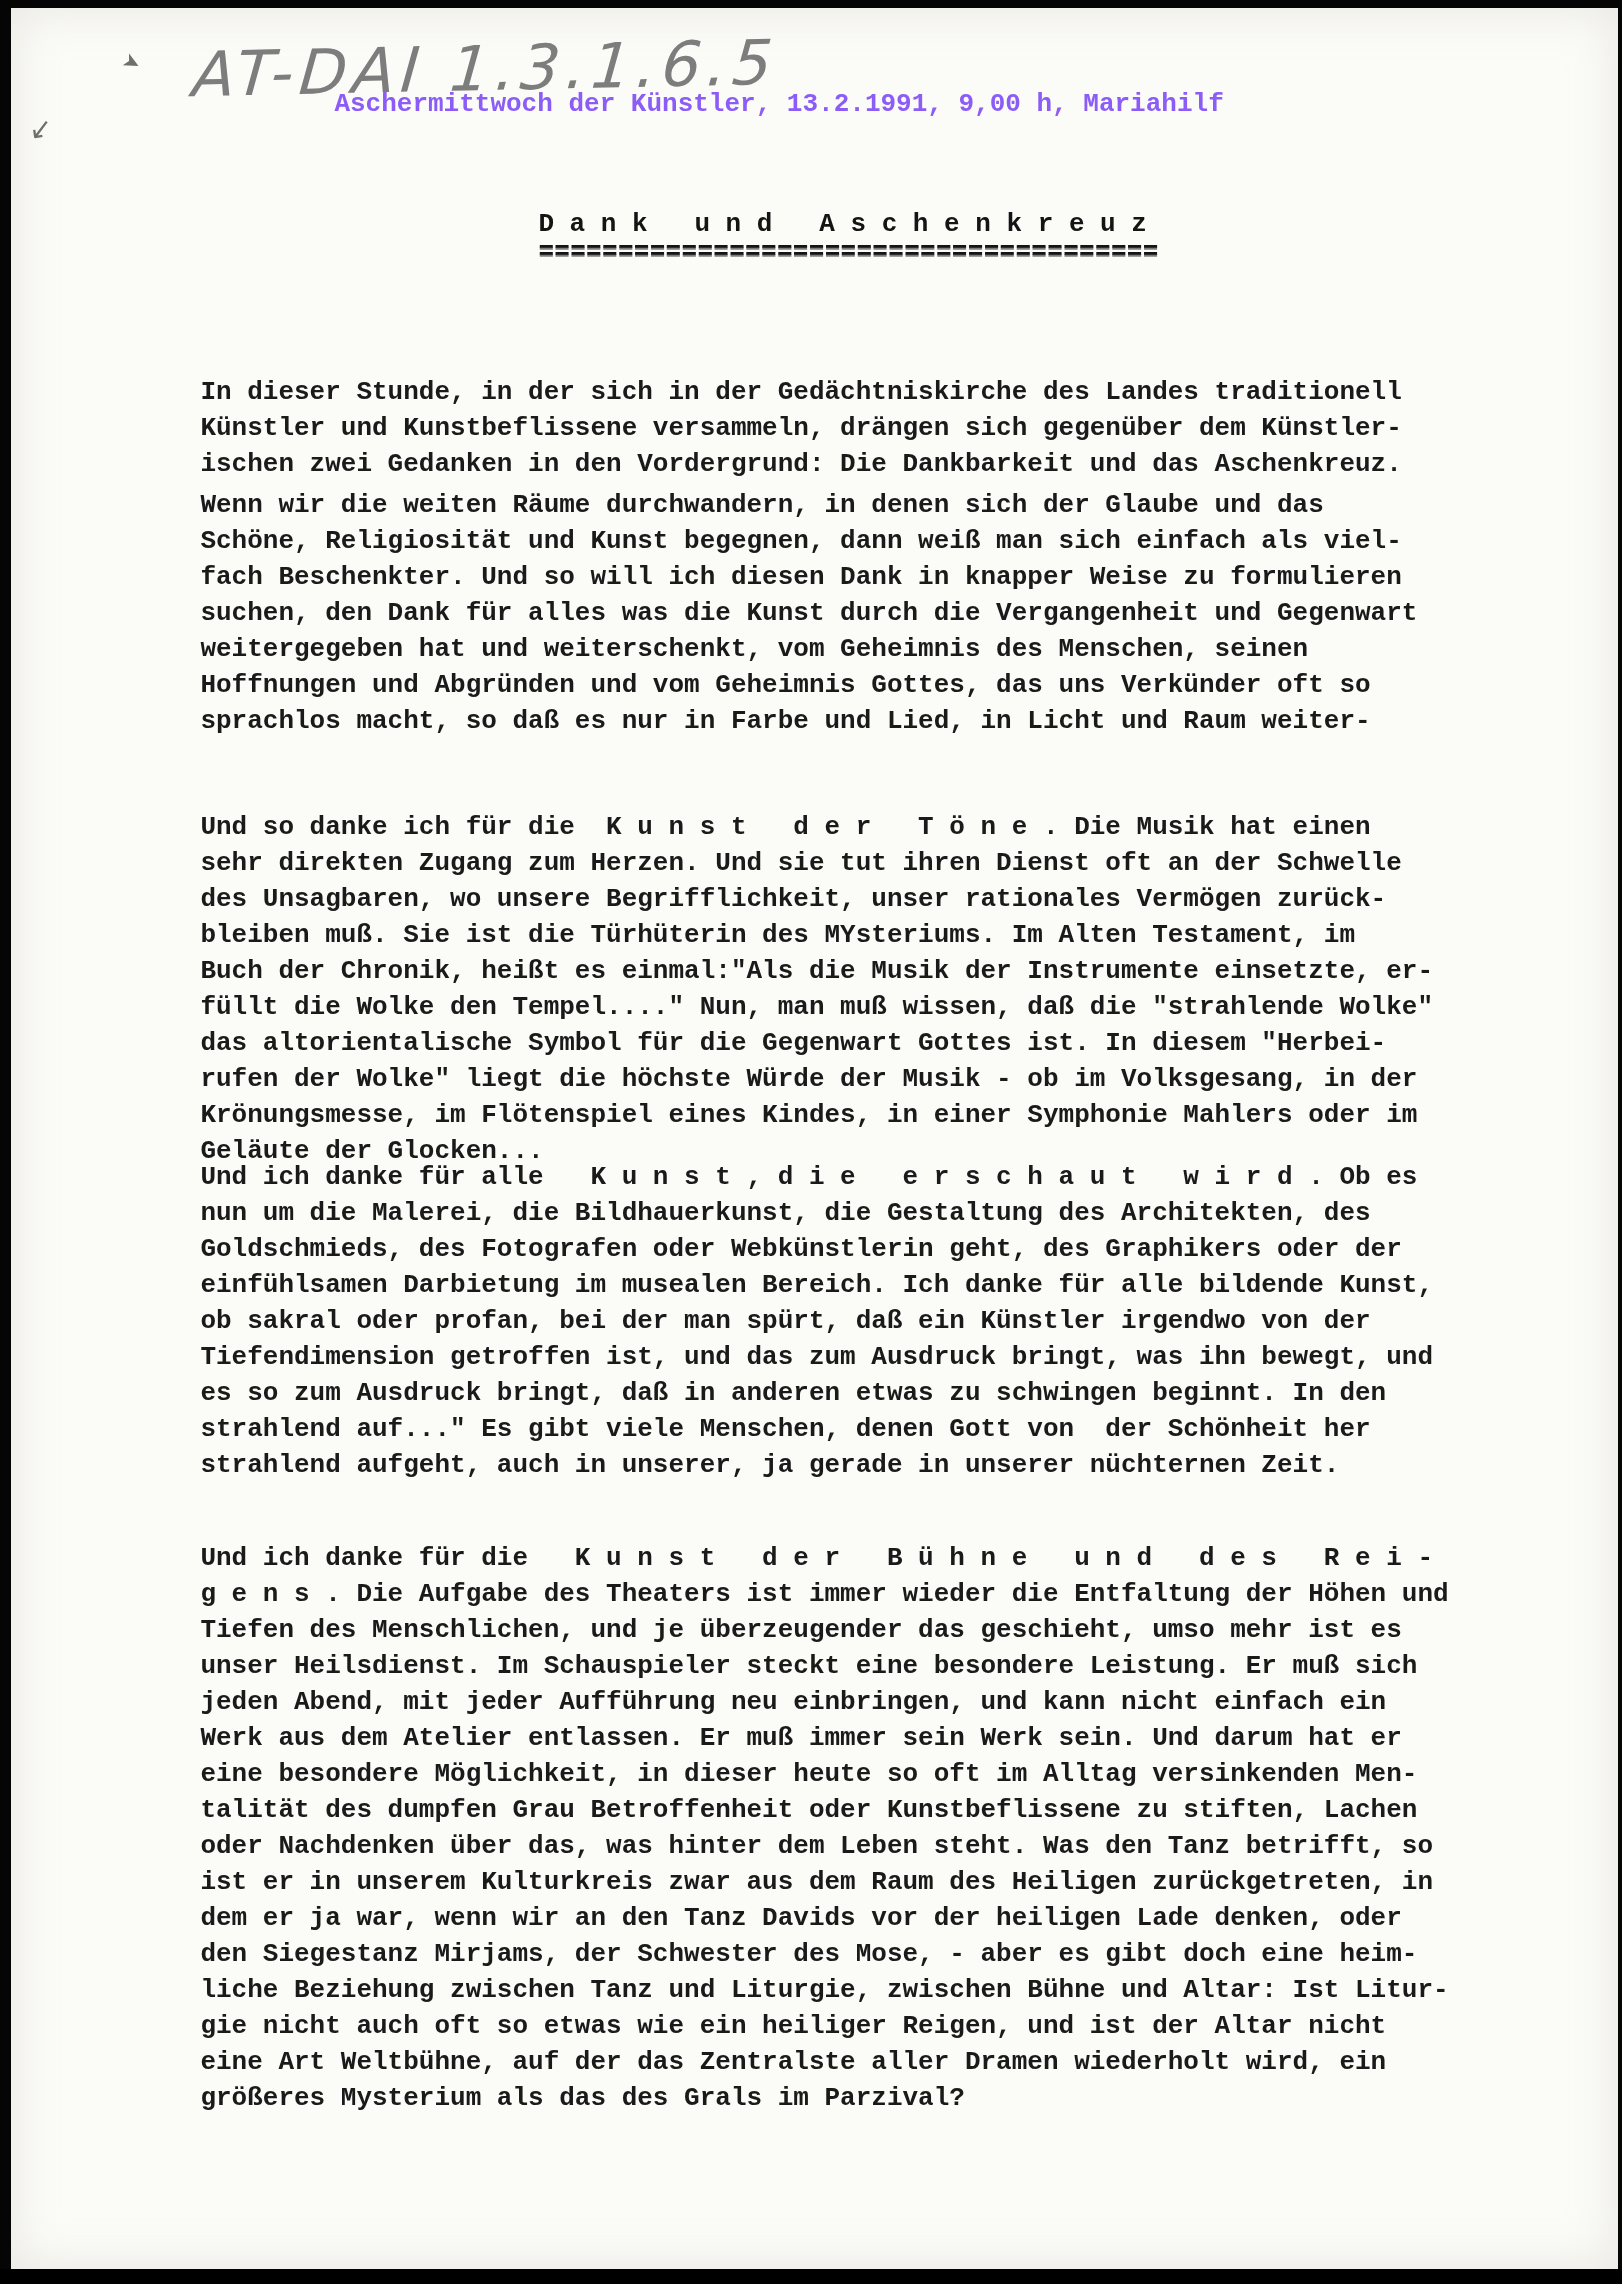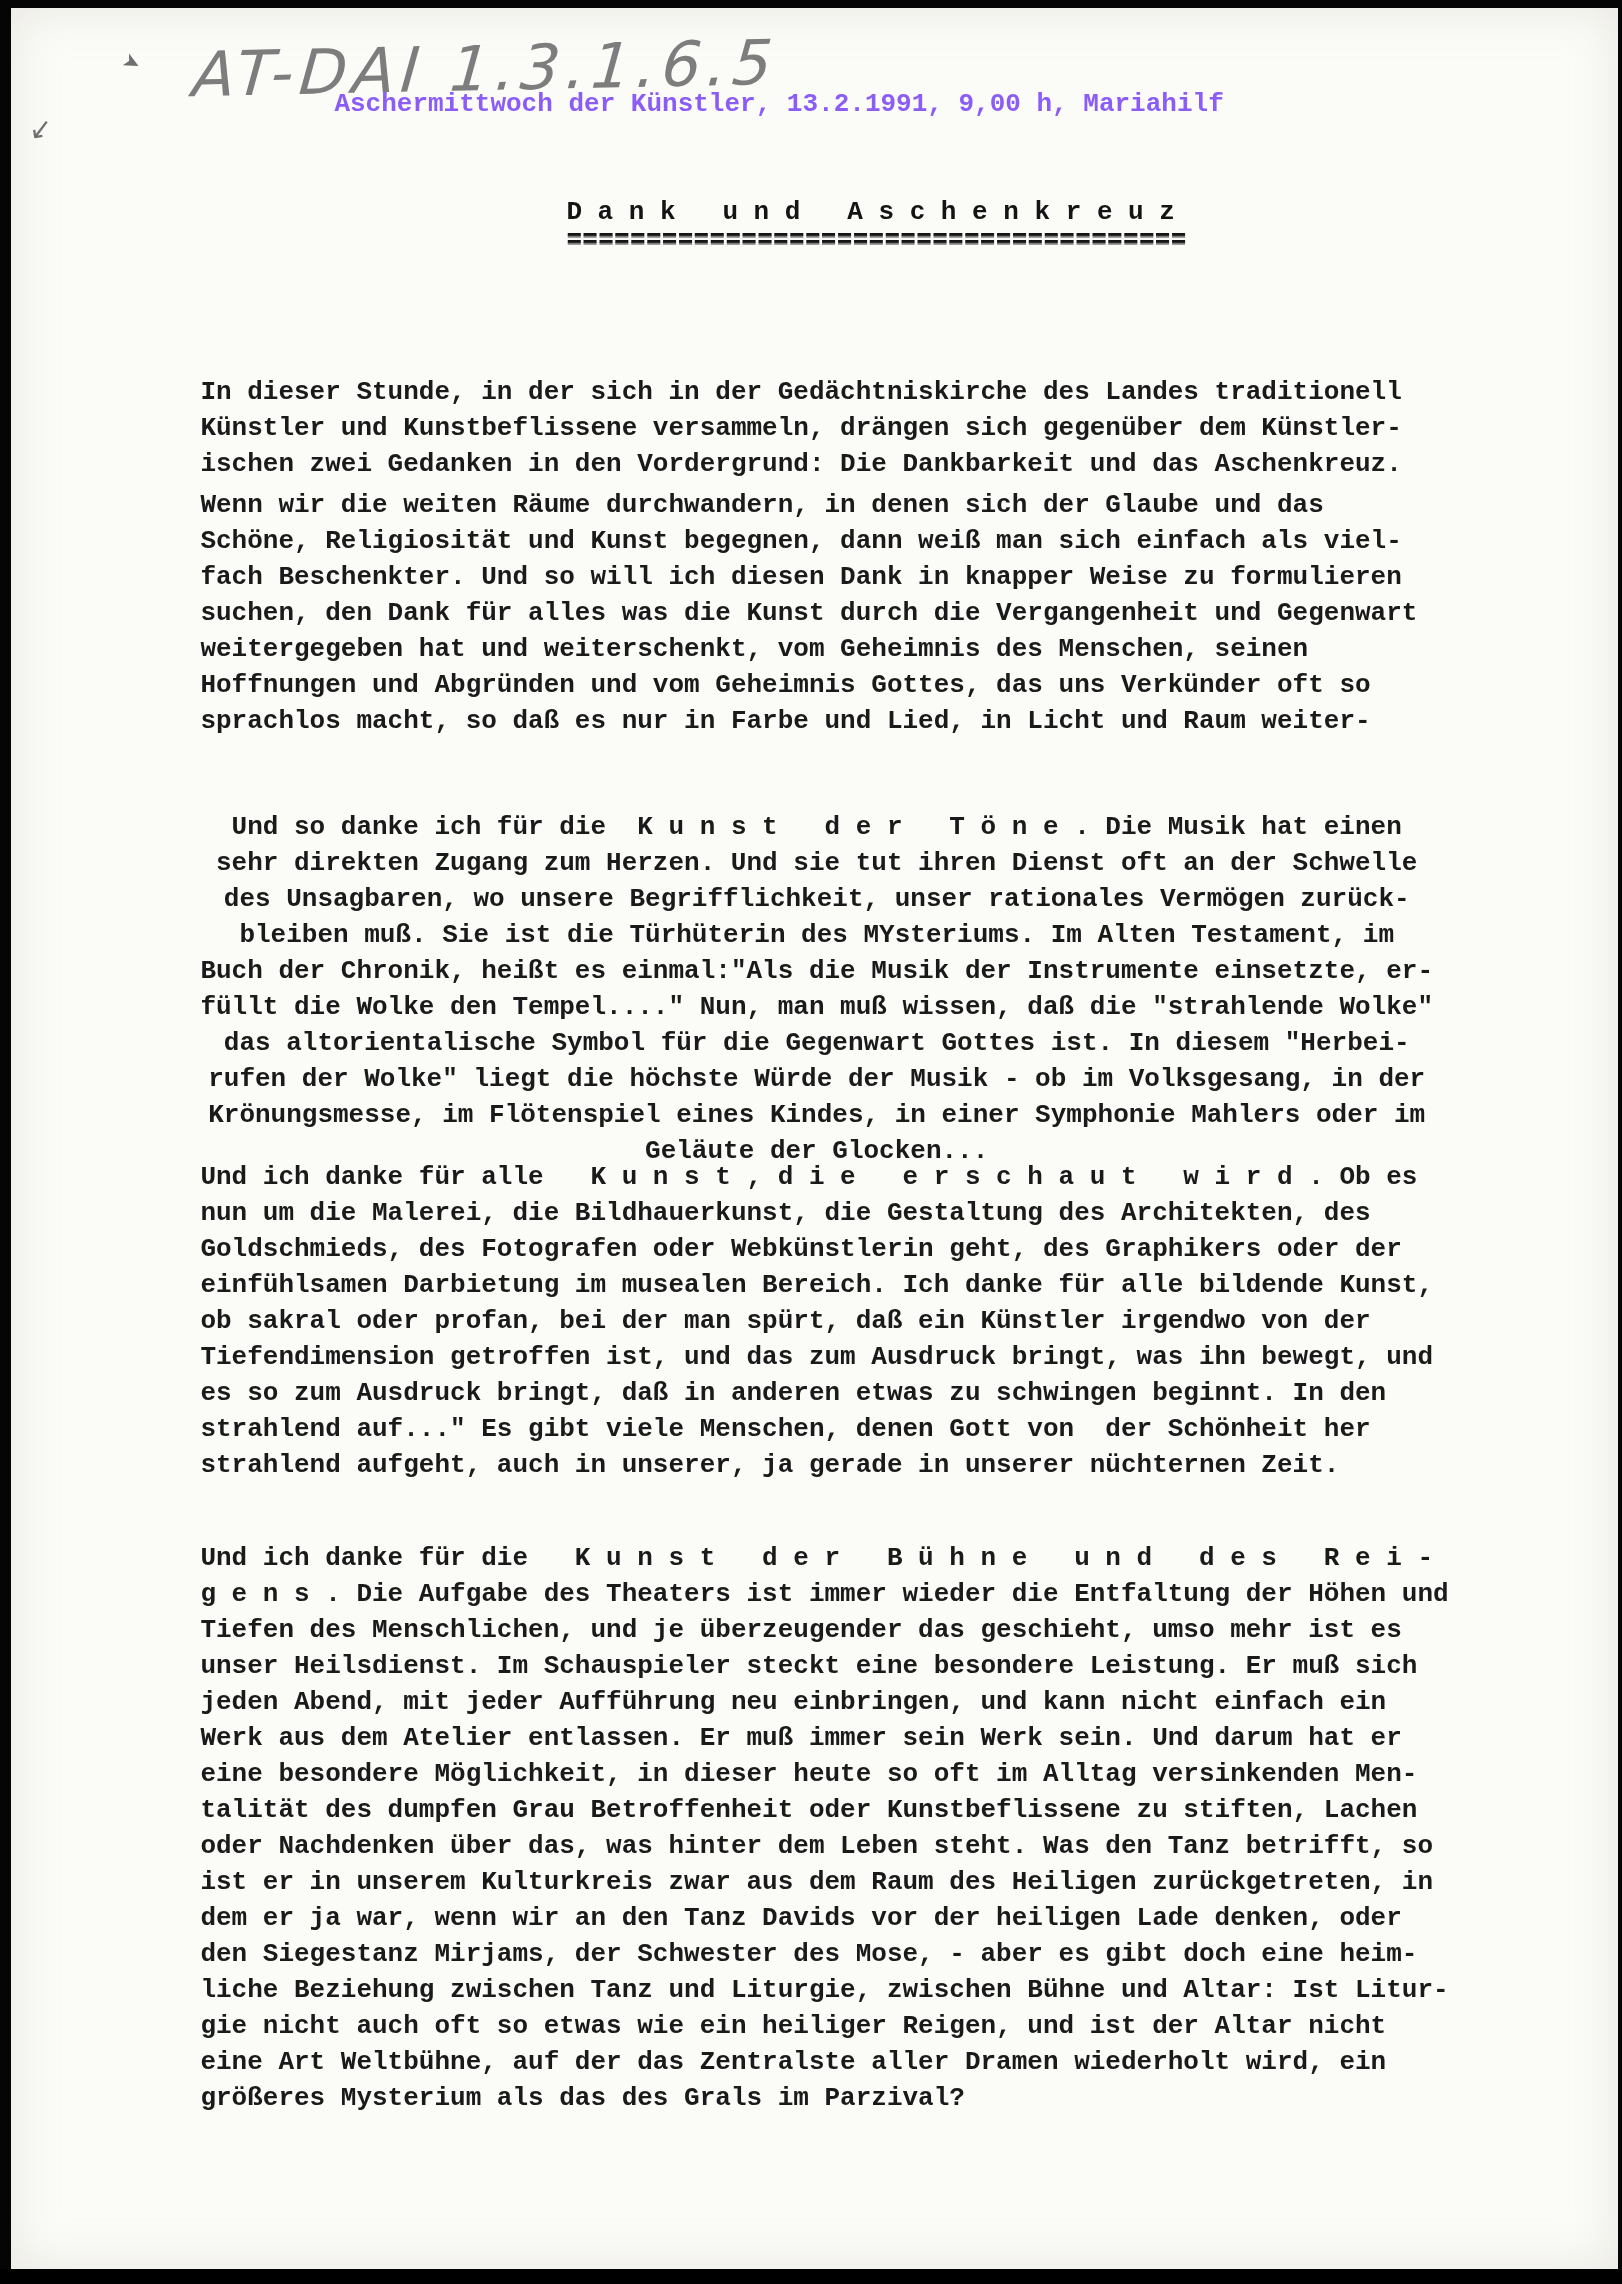--- a/index.html
+++ b/index.html
@@ -58,22 +58,21 @@
     left: 323px;
     top: 81px;
     font-size: 26px;
     font-weight: bold;
     color: #8b5cf6;
     white-space: pre;
   }
   .title-block {
     position: absolute;
     left: 527px;
-    top: 188px;
-    margin-left: 28px;
+    top: 200px;
   }
   .doc-title {
     font-size: 26px;
     font-weight: bold;
     color: #141414;
     white-space: pre;
     line-height: 32px;
   }
   .title-underline {
     font-size: 26px;
@@ -92,21 +91,21 @@
     color: #1a1a1a;
     margin-top: 35px;
   }
   .para .line {
     white-space: pre;
     line-height: 36px;
     height: 36px;
   }
   .p1 { top: 331px; }
   .p2 { top: 444px; }
-  .p3 { top: 766px; text-align: center; }
+  .p3 { top: 766px; }
   .p4 { top: 1116px; }
   .p5 { top: 1497px; }
   .bottom-bar {
     position: absolute;
     left: 0;
     bottom: 0;
     width: 100%;
     height: 14.6px;
     background: #000;
   }

